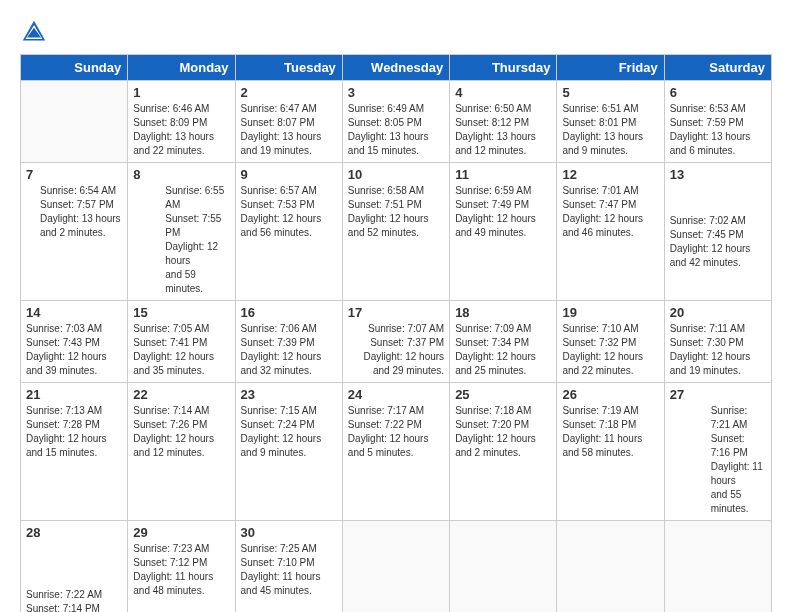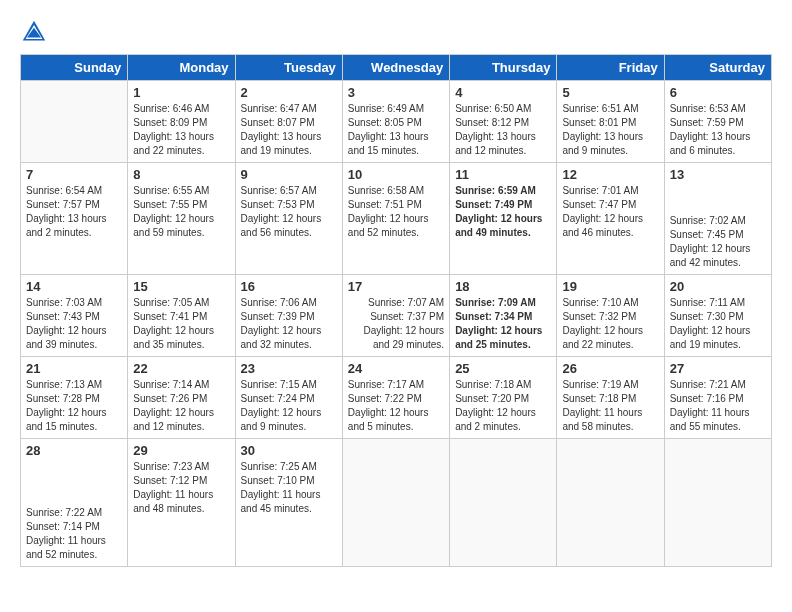--- a/index.html
+++ b/index.html
@@ -168,49 +168,49 @@
             <div class="day-num">6</div>
             <div class="day-info" style="white-space: pre-line;">Sunrise: 6:53 AM
 Sunset: 7:59 PM
 Daylight: 13 hours
 and 6 minutes.</div>
           </td>
         </tr>
         <tr>
           <td>
             <div class="day-num">7</div>
-            <div class="day-info" style="white-space: pre-line;">Sunrise: 6:54 AM
+            <div class="day-info" style="white-space: pre-line; margin-left: 14px;">Sunrise: 6:54 AM
 Sunset: 7:57 PM
 Daylight: 13 hours
 and 2 minutes.</div>
           </td>
           <td>
             <div class="day-num">8</div>
-            <div class="day-info" style="white-space: pre-line;">Sunrise: 6:55 AM
+            <div class="day-info" style="white-space: pre-line; margin-left: 32px;">Sunrise: 6:55 AM
 Sunset: 7:55 PM
 Daylight: 12 hours
 and 59 minutes.</div>
           </td>
           <td>
             <div class="day-num">9</div>
             <div class="day-info" style="white-space: pre-line;">Sunrise: 6:57 AM
 Sunset: 7:53 PM
 Daylight: 12 hours
 and 56 minutes.</div>
           </td>
           <td>
             <div class="day-num">10</div>
             <div class="day-info" style="white-space: pre-line;">Sunrise: 6:58 AM
 Sunset: 7:51 PM
 Daylight: 12 hours
 and 52 minutes.</div>
           </td>
           <td>
             <div class="day-num">11</div>
-            <div class="day-info" style="white-space: pre-line; font-weight: bold;">Sunrise: 6:59 AM
+            <div class="day-info" style="white-space: pre-line;">Sunrise: 6:59 AM
 Sunset: 7:49 PM
 Daylight: 12 hours
 and 49 minutes.</div>
           </td>
           <td>
             <div class="day-num">12</div>
             <div class="day-info" style="white-space: pre-line;">Sunrise: 7:01 AM
 Sunset: 7:47 PM
 Daylight: 12 hours
 and 46 minutes.</div>
@@ -247,21 +247,21 @@
           </td>
           <td>
             <div class="day-num">17</div>
             <div class="day-info" style="white-space: pre-line; text-align: right;">Sunrise: 7:07 AM
 Sunset: 7:37 PM
 Daylight: 12 hours
 and 29 minutes.</div>
           </td>
           <td>
             <div class="day-num">18</div>
-            <div class="day-info" style="white-space: pre-line; font-weight: bold;">Sunrise: 7:09 AM
+            <div class="day-info" style="white-space: pre-line;">Sunrise: 7:09 AM
 Sunset: 7:34 PM
 Daylight: 12 hours
 and 25 minutes.</div>
           </td>
           <td>
             <div class="day-num">19</div>
             <div class="day-info" style="white-space: pre-line;">Sunrise: 7:10 AM
 Sunset: 7:32 PM
 Daylight: 12 hours
 and 22 minutes.</div>
@@ -312,21 +312,21 @@
           </td>
           <td>
             <div class="day-num">26</div>
             <div class="day-info" style="white-space: pre-line;">Sunrise: 7:19 AM
 Sunset: 7:18 PM
 Daylight: 11 hours
 and 58 minutes.</div>
           </td>
           <td>
             <div class="day-num">27</div>
-            <div class="day-info" style="white-space: pre-line;">Sunrise: 7:21 AM
+            <div class="day-info" style="white-space: pre-line; margin-left: 41px;">Sunrise: 7:21 AM
 Sunset: 7:16 PM
 Daylight: 11 hours
 and 55 minutes.</div>
           </td>
         </tr>
         <tr class="last-row">
           <td>
             <div class="day-num">28</div>
             <div class="day-info" style="white-space: pre-line; margin-top: 48px;">Sunrise: 7:22 AM
 Sunset: 7:14 PM

